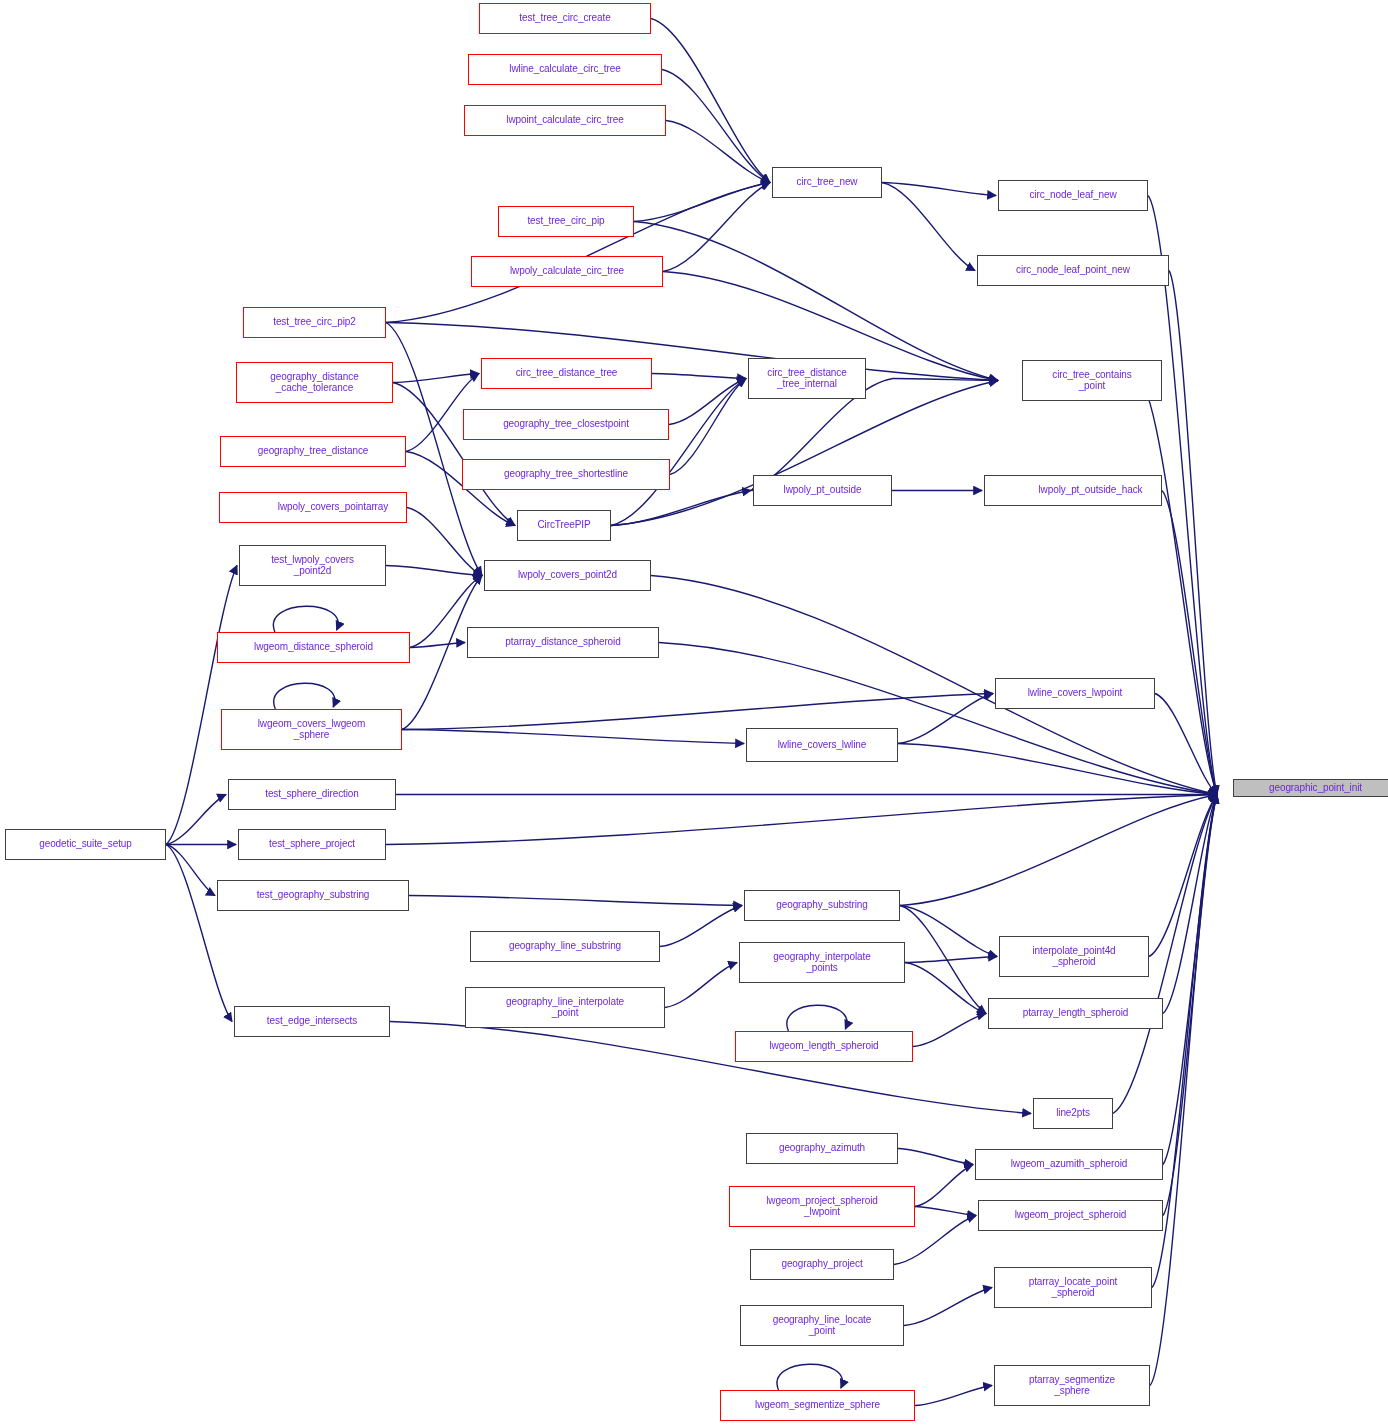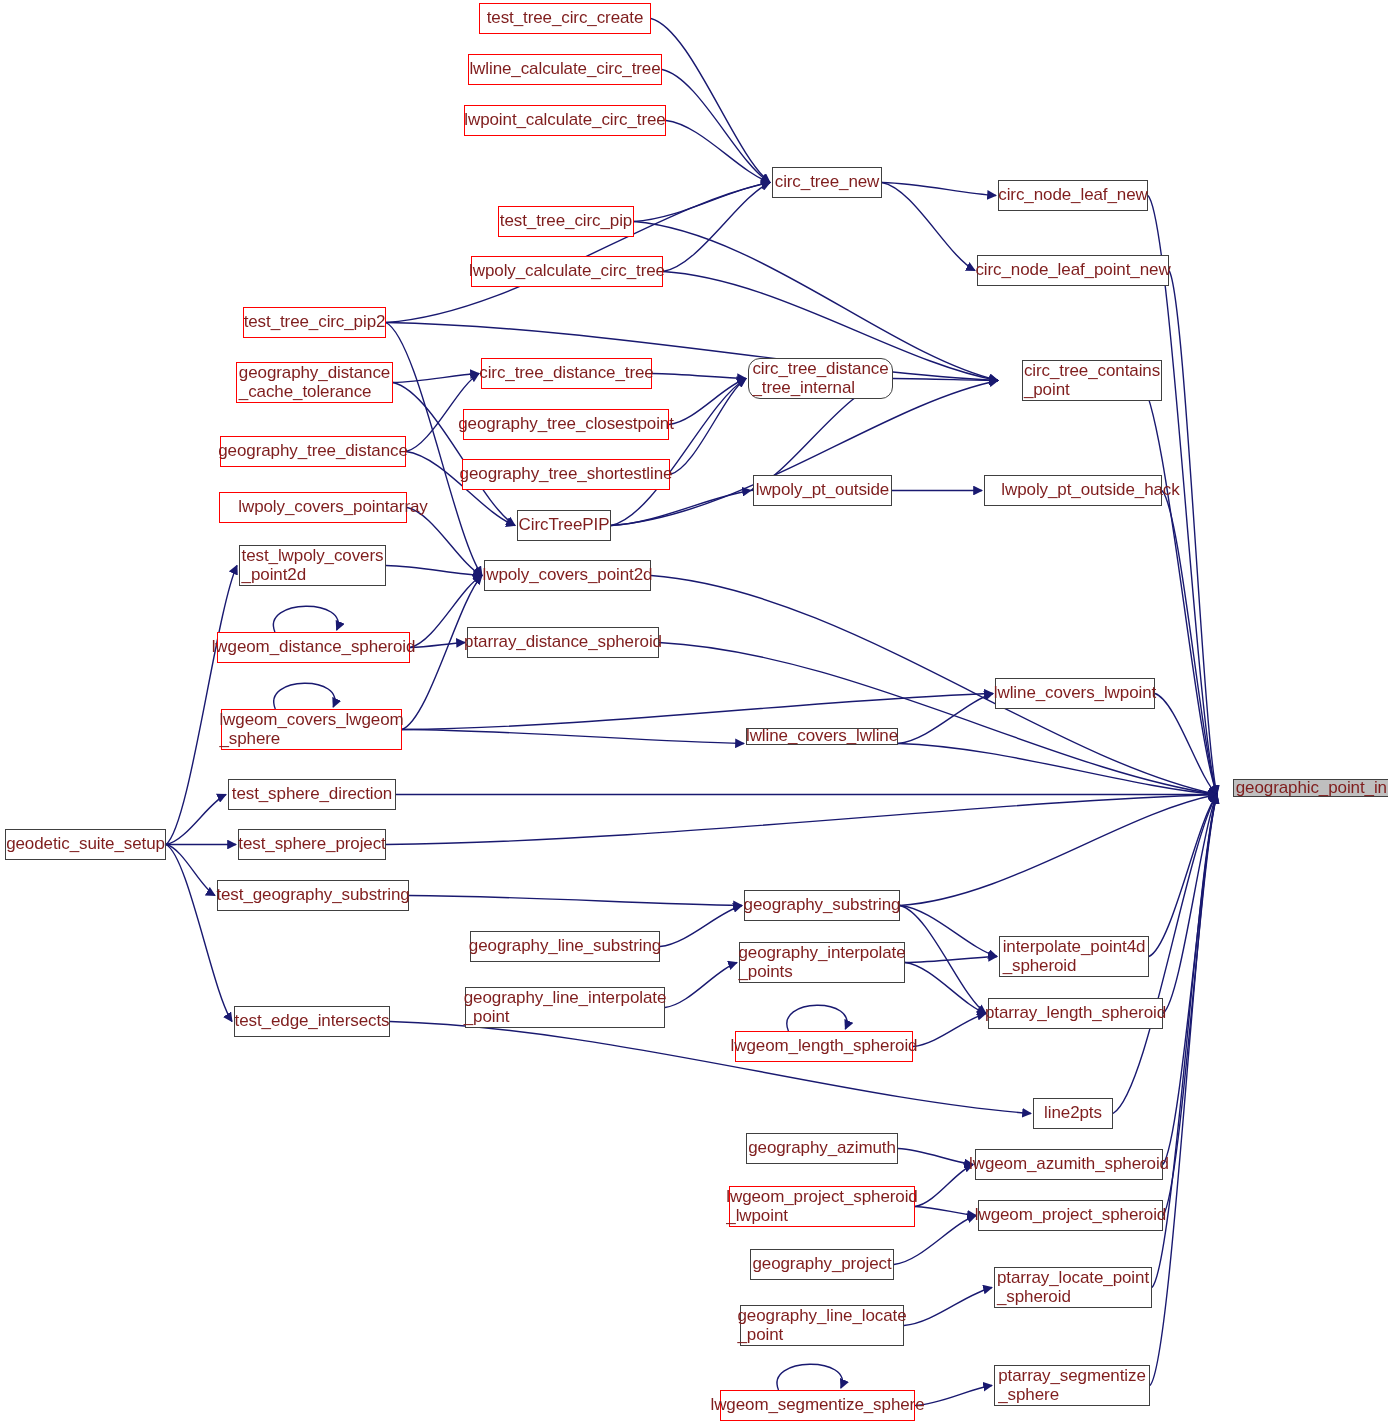--- a/index.html
+++ b/index.html
@@ -22,24 +22,25 @@
     width: 1388px;
     height: 1425px;
     pointer-events: none;
   }
   .node {
     position: absolute;
     box-sizing: border-box;
     display: flex;
     align-items: center;
     justify-content: center;
+    text-align: center;
     background: #ffffff;
     border: 1px solid #404040;
-    font-size: 17px;
-    color: #7f1d1d;
+    font-size: 10px;
+    color: #6d28d9;
     line-height: 1.08;
     white-space: pre-line;
     letter-spacing: -0.1px;
   }
   .node.red {
     border: 1px solid #ff0000;
   }
   .node.highlight {
     background: #bfbfbf;
     border: 1px solid #404040;
@@ -137,42 +138,42 @@
       <div class="node red" style="left: 479px; top: 3px; width: 172px; height: 31px;">test_tree_circ_create</div>
       <div class="node red" style="left: 468px; top: 54px; width: 194px; height: 31px;">lwline_calculate_circ_tree</div>
       <div class="node red" style="left: 464px; top: 105px; width: 202px; height: 31px;">lwpoint_calculate_circ_tree</div>
       <div class="node" style="left: 772px; top: 167px; width: 110px; height: 31px;">circ_tree_new</div>
       <div class="node" style="left: 998px; top: 180px; width: 150px; height: 31px;">circ_node_leaf_new</div>
       <div class="node red" style="left: 498px; top: 206px; width: 136px; height: 31px;">test_tree_circ_pip</div>
       <div class="node" style="left: 977px; top: 255px; width: 192px; height: 31px;">circ_node_leaf_point_new</div>
       <div class="node red" style="left: 471px; top: 256px; width: 192px; height: 31px;">lwpoly_calculate_circ_tree</div>
       <div class="node red" style="left: 243px; top: 307px; width: 143px; height: 31px;">test_tree_circ_pip2</div>
       <div class="node red" style="left: 481px; top: 358px; width: 171px; height: 31px;">circ_tree_distance_tree</div>
-      <div class="node" style="left: 748px; top: 358px; width: 145px; height: 41px; border-radius: 12px;">circ_tree_distance
+      <div class="node" style="left: 748px; top: 358px; width: 118px; height: 41px;">circ_tree_distance
 _tree_internal</div>
       <div class="node" style="left: 1000px; top: 360px; width: 140px; height: 41px; margin-left: 22px;">circ_tree_contains
 _point</div>
       <div class="node red" style="left: 236px; top: 362px; width: 157px; height: 41px;">geography_distance
 _cache_tolerance</div>
       <div class="node red" style="left: 463px; top: 409px; width: 206px; height: 31px;">geography_tree_closestpoint</div>
       <div class="node red" style="left: 220px; top: 436px; width: 186px; height: 31px;">geography_tree_distance</div>
       <div class="node" style="left: 753px; top: 475px; width: 139px; height: 31px;">lwpoly_pt_outside</div>
       <div class="node" style="left: 984px; top: 475px; width: 178px; height: 31px; padding-left: 35px;">lwpoly_pt_outside_hack</div>
       <div class="node red" style="left: 462px; top: 459px; width: 208px; height: 31px;">geography_tree_shortestline</div>
       <div class="node red" style="left: 219px; top: 492px; width: 188px; height: 31px; padding-left: 40px;">lwpoly_covers_pointarray</div>
       <div class="node" style="left: 517px; top: 510px; width: 94px; height: 31px;">CircTreePIP</div>
       <div class="node" style="left: 239px; top: 545px; width: 147px; height: 41px;">test_lwpoly_covers
 _point2d</div>
       <div class="node" style="left: 484px; top: 560px; width: 167px; height: 31px;">lwpoly_covers_point2d</div>
       <div class="node red" style="left: 217px; top: 632px; width: 193px; height: 31px;">lwgeom_distance_spheroid</div>
       <div class="node" style="left: 467px; top: 627px; width: 192px; height: 31px;">ptarray_distance_spheroid</div>
       <div class="node" style="left: 995px; top: 678px; width: 160px; height: 31px;">lwline_covers_lwpoint</div>
       <div class="node red" style="left: 221px; top: 709px; width: 181px; height: 41px;">lwgeom_covers_lwgeom
 _sphere</div>
-      <div class="node" style="left: 746px; top: 728px; width: 152px; height: 17px;">lwline_covers_lwline</div>
+      <div class="node" style="left: 746px; top: 728px; width: 152px; height: 34px;">lwline_covers_lwline</div>
       <div class="node highlight" style="left: 1233px; top: 779px; width: 165px; height: 18px;">geographic_point_init</div>
       <div class="node" style="left: 228px; top: 779px; width: 168px; height: 31px;">test_sphere_direction</div>
       <div class="node" style="left: 5px; top: 829px; width: 161px; height: 31px;">geodetic_suite_setup</div>
       <div class="node" style="left: 238px; top: 829px; width: 148px; height: 31px;">test_sphere_project</div>
       <div class="node" style="left: 217px; top: 880px; width: 192px; height: 31px;">test_geography_substring</div>
       <div class="node" style="left: 744px; top: 890px; width: 156px; height: 31px;">geography_substring</div>
       <div class="node" style="left: 470px; top: 931px; width: 190px; height: 31px;">geography_line_substring</div>
       <div class="node" style="left: 739px; top: 942px; width: 166px; height: 41px;">geography_interpolate
 _points</div>
       <div class="node" style="left: 999px; top: 936px; width: 150px; height: 41px;">interpolate_point4d

